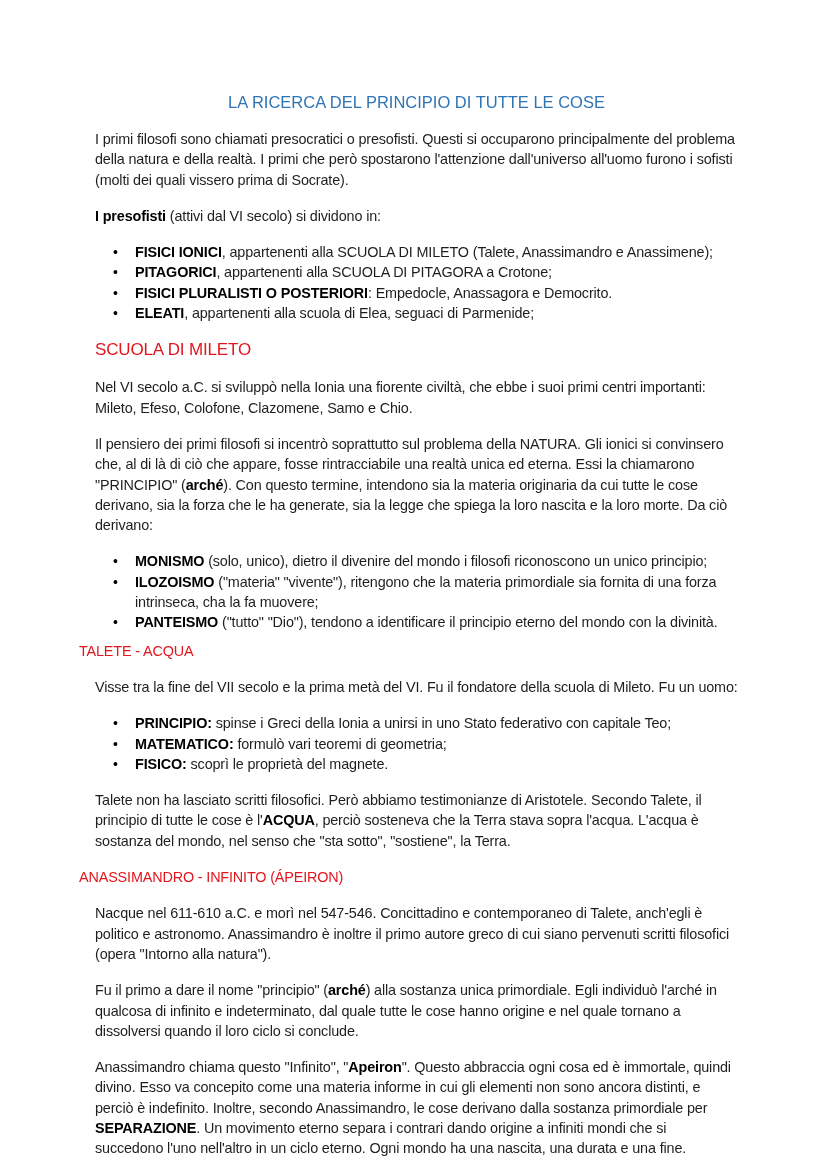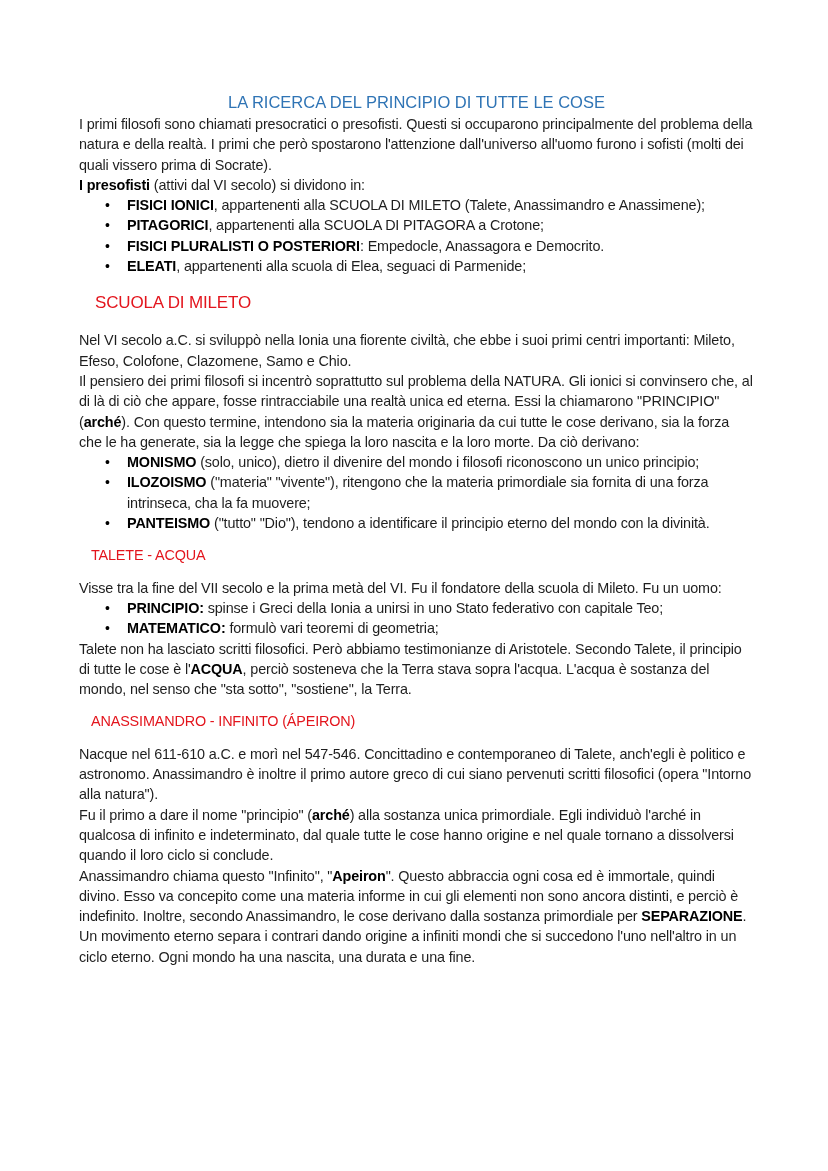--- a/index.html
+++ b/index.html
@@ -7,30 +7,30 @@
     .page {
       position: absolute; left: 79px; top: 91px; width: 675px;
       font-family: "Liberation Sans", sans-serif;
       color: #1e1e1e; font-size: 14.4px; line-height: 20.3px;
       letter-spacing: -0.15px;
     }
     .title {
       text-align: center; color: #2f74b5; font-size: 16.5px; line-height: 22px;
       margin: 0 0 1px 0; font-weight: normal; letter-spacing: 0;
     }
-    p { margin: 0; }
+    p { margin: 16px; }
     b, .b { font-weight: bold; color: #000; }
-    ul { margin: 0; padding: 0 0 0 48px; list-style: none; }
+    ul { margin: 8px; padding: 0 0 0 48px; list-style: none; }
     li { position: relative; }
     li::before {
       content: "\2022"; position: absolute; left: -22px; top: 0; color: #000;
       font-size: 14px;
     }
     .h-mileto { color: #e3151d; font-size: 17px; line-height: 22px; margin: 16px; font-weight: normal; }
-    .h-sub { color: #e3151d; font-size: 14.4px; line-height: 20.3px; margin: 12px; font-weight: normal; }
+    .h-sub { color: #e3151d; font-size: 14.4px; line-height: 20.3px; margin: 0; font-weight: normal; }
   </style>
 </head>
 <body>
 
 <div class="page">
   <h1 class="title">LA RICERCA DEL PRINCIPIO DI TUTTE LE COSE</h1>
 
   <p>I primi filosofi sono chiamati presocratici o presofisti. Questi si occuparono principalmente del problema della natura e della realtà. I primi che però spostarono l'attenzione dall'universo all'uomo furono i sofisti (molti dei quali vissero prima di Socrate).</p>
   <p><b>I presofisti</b><span> (attivi dal VI secolo) si dividono in:</span></p>
   <ul>
@@ -47,20 +47,21 @@
     <li><b>MONISMO</b><span> (solo, unico), dietro il divenire del mondo i filosofi riconoscono un unico principio;</span></li>
     <li><b>ILOZOISMO</b><span> ("materia" "vivente"), ritengono che la materia primordiale sia fornita di una forza intrinseca, cha la fa muovere;</span></li>
     <li><b>PANTEISMO</b><span> ("tutto" "Dio"), tendono a identificare il principio eterno del mondo con la divinità.</span></li>
   </ul>
 
   <h3 class="h-sub">TALETE - ACQUA</h3>
   <p>Visse tra la fine del VII secolo e la prima metà del VI. Fu il fondatore della scuola di Mileto. Fu un uomo:</p>
   <ul>
     <li><b>PRINCIPIO:</b><span> spinse i Greci della Ionia a unirsi in uno Stato federativo con capitale Teo;</span></li>
     <li><b>MATEMATICO:</b><span> formulò vari teoremi di geometria;</span></li>
+    <li><b>FISICO:</b><span> scoprì le proprietà del magnete.</span></li>
   </ul>
   <p><span>Talete non ha lasciato scritti filosofici. Però abbiamo testimonianze di Aristotele. Secondo Talete, il principio di tutte le cose è l'</span><b>ACQUA</b><span>, perciò sosteneva che la Terra stava sopra l'acqua. L'acqua è sostanza del mondo, nel senso che "sta sotto", "sostiene", la Terra.</span></p>
 
   <h3 class="h-sub">ANASSIMANDRO - INFINITO (ÁPEIRON)</h3>
   <p>Nacque nel 611-610 a.C. e morì nel 547-546. Concittadino e contemporaneo di Talete, anch'egli è politico e astronomo. Anassimandro è inoltre il primo autore greco di cui siano pervenuti scritti filosofici (opera "Intorno alla natura").</p>
   <p><span>Fu il primo a dare il nome "principio" (</span><b>arché</b><span>) alla sostanza unica primordiale. Egli individuò l'arché in qualcosa di infinito e indeterminato, dal quale tutte le cose hanno origine e nel quale tornano a dissolversi quando il loro ciclo si conclude.</span></p>
   <p><span>Anassimandro chiama questo "Infinito", "</span><b>Apeiron</b><span>". Questo abbraccia ogni cosa ed è immortale, quindi divino. Esso va concepito come una materia informe in cui gli elementi non sono ancora distinti, e perciò è indefinito. Inoltre, secondo Anassimandro, le cose derivano dalla sostanza primordiale per </span><b>SEPARAZIONE</b><span>. Un movimento eterno separa i contrari dando origine a infiniti mondi che si succedono l'uno nell'altro in un ciclo eterno. Ogni mondo ha una nascita, una durata e una fine.</span></p>
 </div>
 
 </body></html>

